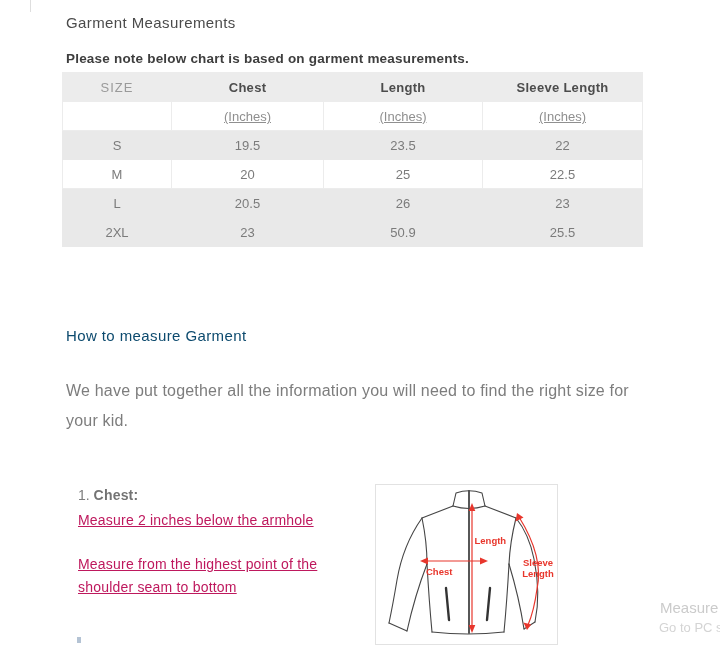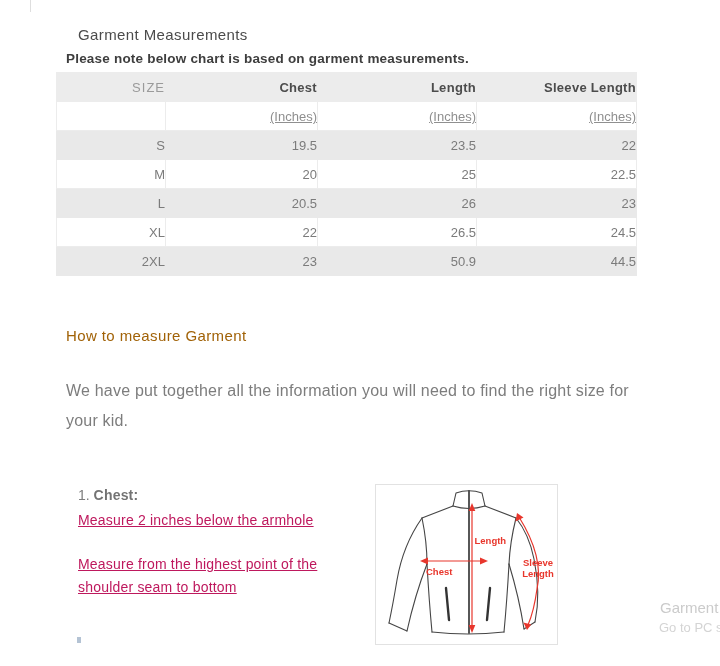--- a/index.html
+++ b/index.html
@@ -12,49 +12,49 @@
     position: relative;
     font-family: "Liberation Sans", sans-serif;
   }
   .artifact-line {
     position: absolute; left: 30px; top: 0;
     width: 1px; height: 12px; background: #dedede;
   }
   .page-title {
     position: absolute; left: 66px; top: 14px;
     font-size: 15px; font-weight: 400; color: #4b4b4b;
-    letter-spacing: 0.4px; margin: 12px;
+    letter-spacing: 0.4px; margin: 0;
   }
   .note {
     position: absolute; left: 66px; top: 51px;
     font-size: 13.5px; font-weight: 700; color: #3e3e3e;
     letter-spacing: 0.2px;
   }
   table.size-chart {
-    position: absolute; left: 56px; top: 72px;
+    position: absolute; left: 62px; top: 72px;
     width: 580px; border-collapse: collapse;
-    font-size: 13px; text-align: right; table-layout: fixed;
+    font-size: 13px; text-align: center; table-layout: fixed;
   }
   .size-chart col.c-size  { width: 109px; }
   .size-chart col.c-chest { width: 152px; }
   .size-chart col.c-len   { width: 159px; }
   .size-chart col.c-slv   { width: 160px; }
   .size-chart th, .size-chart td {
     height: 28px; padding: 0;
     border: 1px solid #ececec;
     font-weight: 400; color: #7b7b7b;
   }
   .size-chart thead th { background: #ececec; border-color: #ececec; }
   .size-chart th.size-h { color: #9a9a9a; letter-spacing: 1px; font-size: 13px; }
   .size-chart th.bold-h { font-weight: 700; color: #4c4c4c; letter-spacing: 0.3px; }
   .size-chart tr.units-row td { color: #8f8f8f; text-decoration: underline; }
   .size-chart tr.stripe td { background: #e9e9e9; border-color: #e9e9e9; }
   .howto-title {
     position: absolute; left: 66px; top: 327px;
-    font-size: 15px; font-weight: 400; color: #a16207;
+    font-size: 15px; font-weight: 400; color: #0c4a6e;
     letter-spacing: 0.4px; margin: 0;
   }
   .intro {
     position: absolute; left: 66px; top: 360px;
     width: 584px; font-size: 16px; color: #7d7d7d;
     line-height: 1.85; letter-spacing: 0.2px;
   }
   .steps {
     position: absolute; left: 78px; top: 487px; width: 284px;
     font-size: 14px;
@@ -124,31 +124,25 @@
       <td>20</td>
       <td>25</td>
       <td>22.5</td>
     </tr>
     <tr class="stripe">
       <td>L</td>
       <td>20.5</td>
       <td>26</td>
       <td>23</td>
     </tr>
-    <tr>
-      <td>XL</td>
-      <td>22</td>
-      <td>26.5</td>
-      <td>24.5</td>
-    </tr>
     <tr class="stripe">
       <td>2XL</td>
       <td>23</td>
       <td>50.9</td>
-      <td>44.5</td>
+      <td>25.5</td>
     </tr>
   </tbody>
 </table>
 
 <h2 class="howto-title">How to measure Garment</h2>
 
 <p class="intro">We have put together all the information you will need to find the right size for your kid.</p>
 
 <div class="steps">
   <div class="step">
@@ -212,14 +206,14 @@
     </g>
     <g font-family="Liberation Sans, sans-serif" font-size="9.5" font-weight="bold" fill="#e8362c">
       <text x="98.5" y="59">Length</text>
       <text x="50" y="90">Chest</text>
       <text x="162" y="81" text-anchor="middle">Sleeve</text>
       <text x="162" y="92" text-anchor="middle">Length</text>
     </g>
   </svg>
 </div>
 
-<div class="watermark-1">Garment</div>
+<div class="watermark-1">Measure</div>
 <div class="watermark-2">Go to PC s</div>
 
 </body></html>

